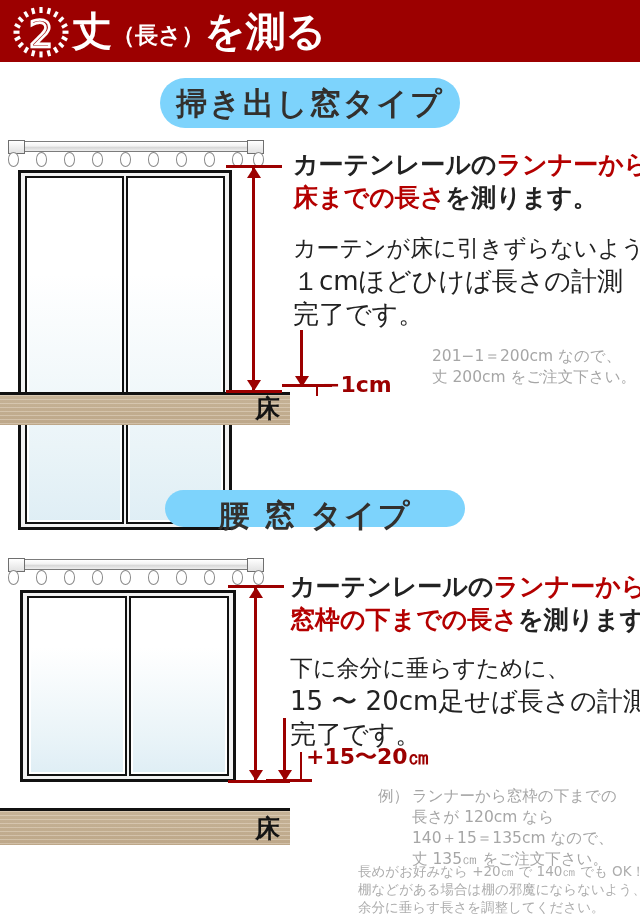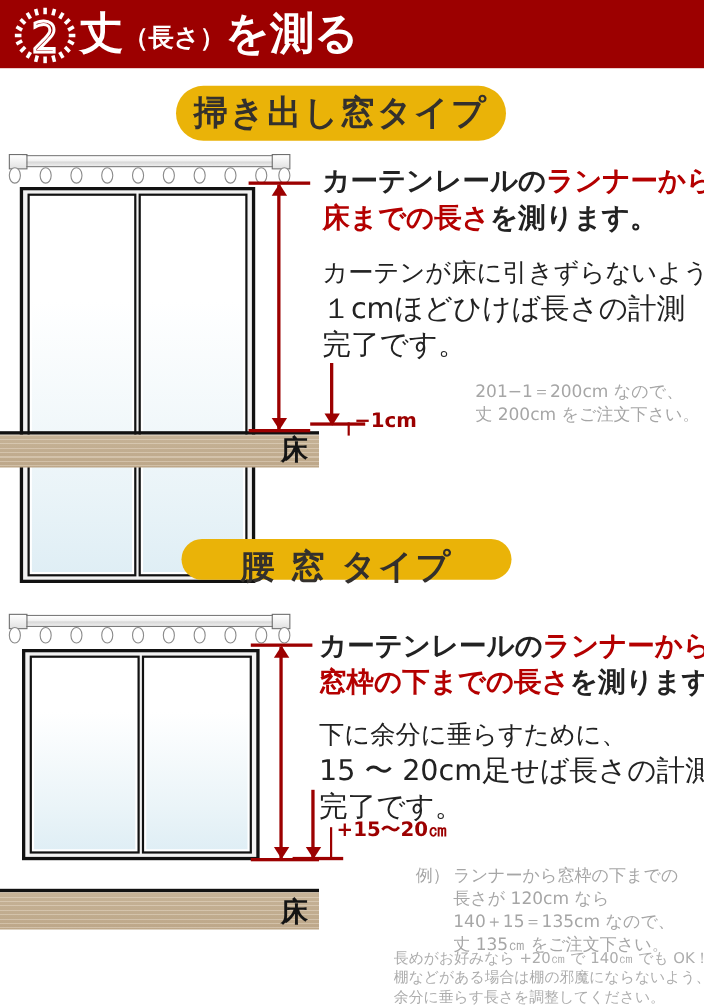--- a/index.html
+++ b/index.html
@@ -24,21 +24,21 @@
     position:absolute;left:72px;top:4px;
     color:#ffffff;
     font-size:40px;font-weight:bold;letter-spacing:0px;
     white-space:nowrap;line-height:54px;
   }
   .header-title .small{font-size:23px;vertical-align:2px;}
 
   
   .pill{
     position:absolute;
-    background:#eab308;
+    background:#7dd3fc;
     border-radius:28px;
     color:#33302d;
     font-size:31px;font-weight:bold;
     text-align:center;
     line-height:50px;
     letter-spacing:2px;
     white-space:nowrap;
   }
   #pill-1{left:160px;top:78px;width:300px;height:50px;}
   #pill-2{left:165px;top:490px;width:300px;height:37px;}
@@ -115,21 +115,21 @@
     content:"";position:absolute;left:-5.5px;
     width:0;height:0;border-left:7px solid transparent;border-right:7px solid transparent;
   }
   .marrow.both::before{top:-1px;border-bottom:11px solid #9c0000;}
   .marrow.both::after{bottom:-1px;border-top:11px solid #9c0000;}
   .marrow.down::after{bottom:-1px;border-top:11px solid #9c0000;}
   .marrow.down::before{display:none;}
 
   .mlabel{
     position:absolute;
-    color:#9c0000;font-size:18px;font-weight:bold;
+    color:#9c0000;font-size:22px;font-weight:bold;
     white-space:nowrap;letter-spacing:0px;
   }
 
   
   .body-text{
     position:absolute;
     color:#222222;
     line-height:33px;
     white-space:nowrap;
   }

